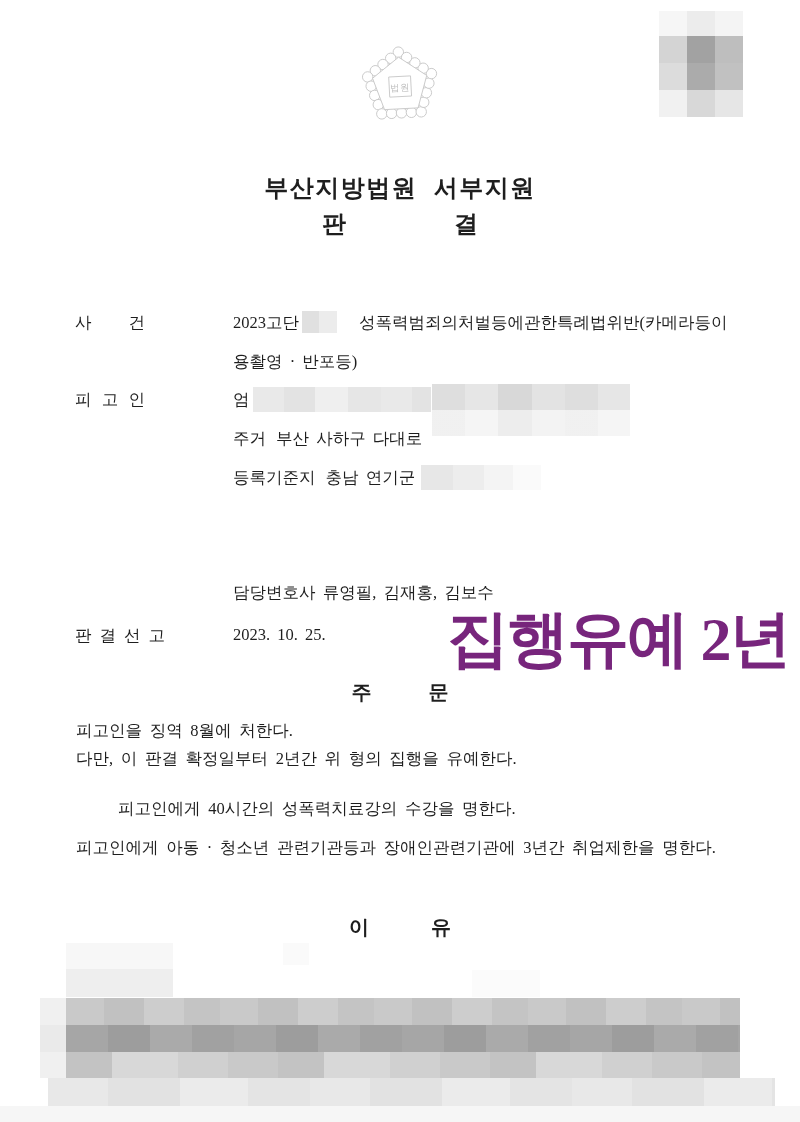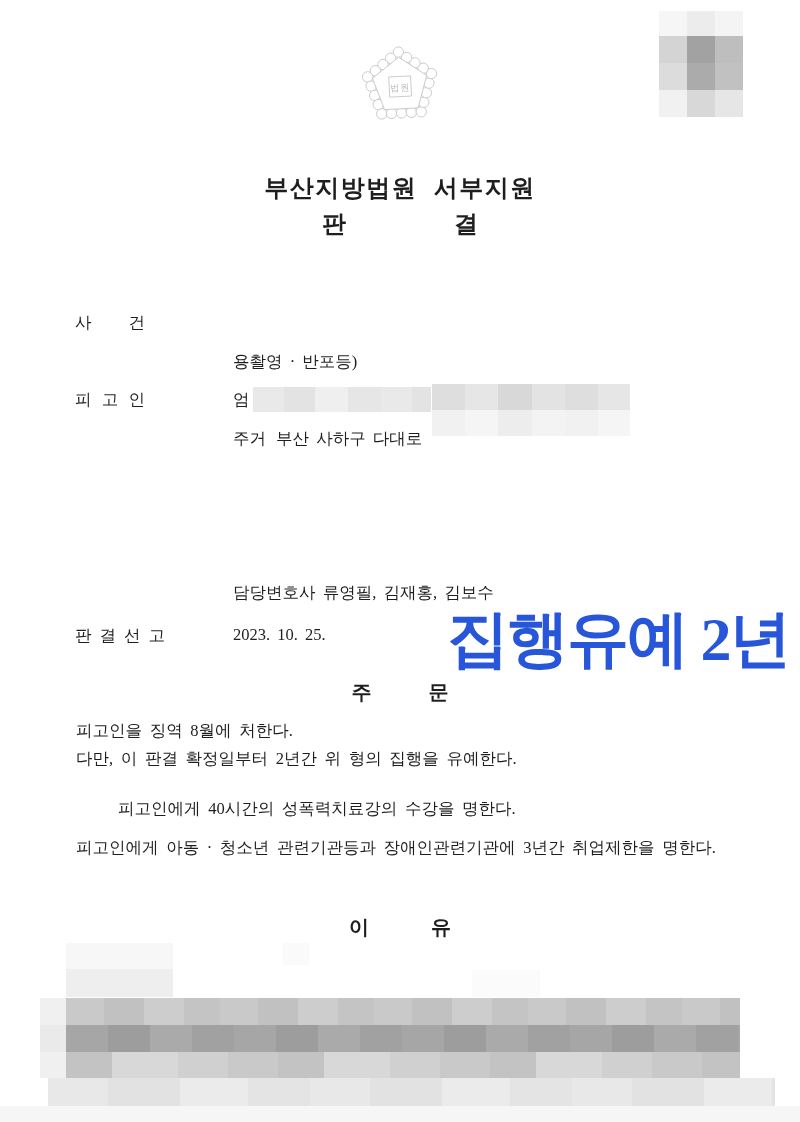--- a/index.html
+++ b/index.html
@@ -42,21 +42,21 @@
   .redact.registry{width:120px;height:25px;margin-left:6px;
     background-image:linear-gradient(90deg,#e7e7e7 0 32px,#ededed 32px 63px,#f4f4f4 63px 92px,#fafafa 92px);}
   .redact.prosecutor{width:190px;height:28px;margin-left:3px;top:-4px;}
   
   .res-blur{position:absolute;left:432px;top:384px;width:198px;height:52px;
     background-image:
       linear-gradient(180deg,rgba(0,0,0,0.03) 0 50%,rgba(255,255,255,0.45) 50%),
       repeating-linear-gradient(90deg,#e5e5e5 0 33px,#ededed 33px 66px,#dfdfdf 66px 100px,#eaeaea 100px 133px);}
   
   .stamp{position:absolute;left:447px;top:597px;font-size:62px;font-weight:700;
-    letter-spacing:-2px;white-space:nowrap;color:#1d4ed8;opacity:.95;}
+    letter-spacing:-2px;white-space:nowrap;color:#701a75;opacity:.95;}
   
   .body-line{position:absolute;left:76px;white-space:nowrap;font-size:16.5px;word-spacing:3.5px;}
   .bl-0{top:720px;text-align:right;} .bl-1{top:748px;} .bl-2{top:798px;margin-left:42px;} .bl-3{top:837px;}
   
   .rb{position:absolute;}
   .rb-small{left:66px;top:943px;width:107px;height:54px;
     background-image:linear-gradient(180deg,#f7f7f7 0 48%,#eeeeee 48%),
     repeating-linear-gradient(90deg,rgba(0,0,0,0.012) 0 36px,rgba(0,0,0,0.03) 36px 72px);}
   .rb-faint-a{left:283px;top:943px;width:26px;height:22px;background:#fafafa;}
   .rb-faint-b{left:472px;top:970px;width:68px;height:27px;background:#fbfbfb;}
@@ -120,37 +120,45 @@
   </svg>
 
   <div class="court-name">부산지방법원 서부지원</div>
   <div class="doc-title">
     <span>판</span>
     <span>결</span>
   </div>
 
   <div class="row" style="top:276px">
     <span class="lbl">사 건</span>
+    <span class="val">
+      <span>2023고단</span><span class="redact case"></span><span class="gap-m"></span><span>성폭력범죄의처벌등에관한특례법위반(카메라등이</span>
+    </span>
   </div>
   <div class="row" style="top:315px">
     <span class="val">용촬영 · 반포등)</span>
   </div>
 
   <div class="row" style="top:353px">
     <span class="lbl">피 고 인</span>
     <span class="val">
       <span>엄</span><span class="redact name"></span><span>학생</span>
     </span>
   </div>
   <div class="row" style="top:392px">
     <span class="val">
       <span>주거</span><span class="gap-s"></span><span>부산 사하구 다대로</span>
     </span>
   </div>
   <div class="res-blur"></div>
+  <div class="row" style="top:431px">
+    <span class="val">
+      <span>등록기준지</span><span class="gap-s"></span><span>충남 연기군</span><span class="redact registry"></span>
+    </span>
+  </div>
 
 
   <div class="row" style="top:546px">
     <span class="val">담당변호사 류영필, 김재홍, 김보수</span>
   </div>
 
   <div class="row" style="top:589px">
     <span class="lbl w4">판 결 선 고</span>
     <span class="val">2023. 10. 25.</span>
   </div>

